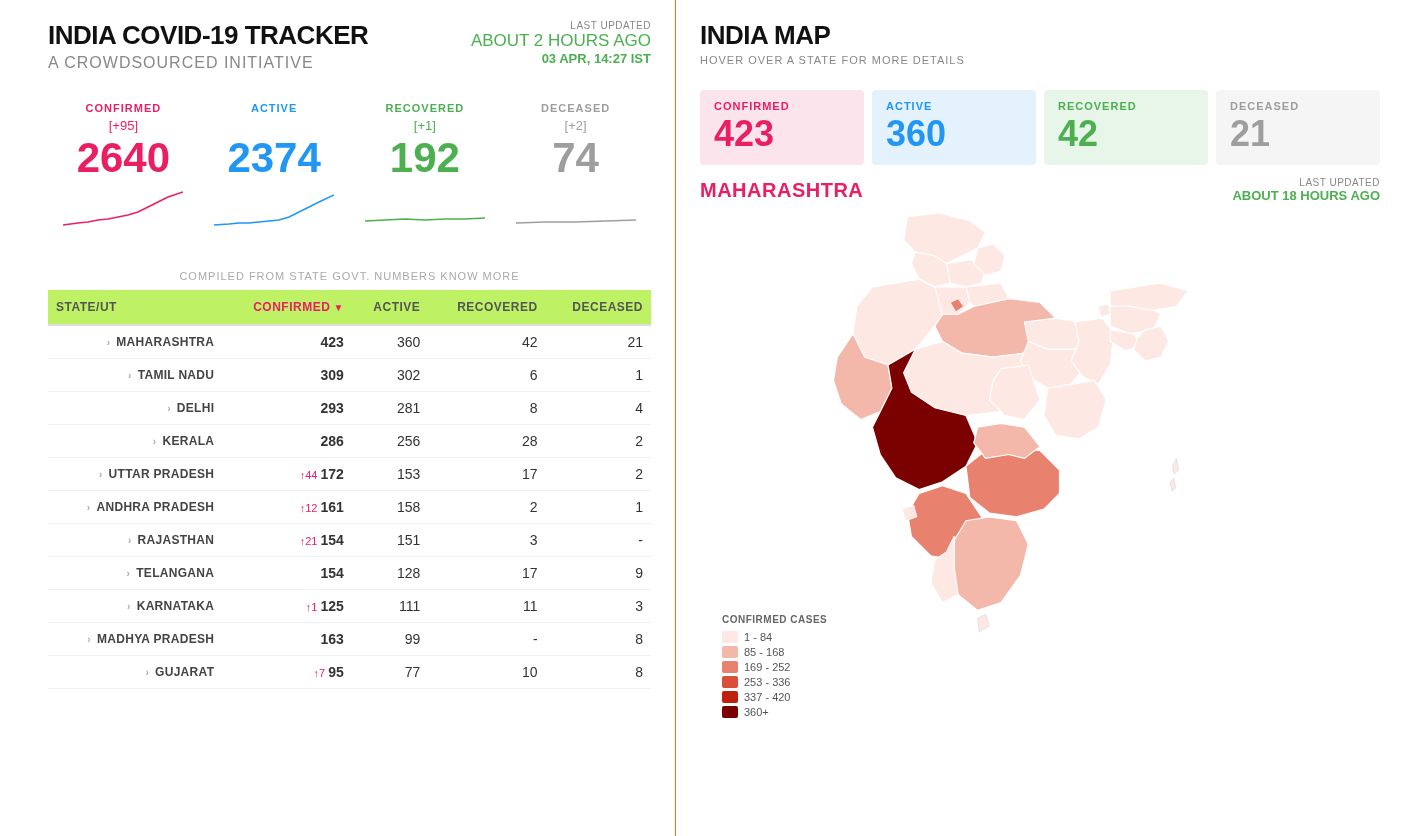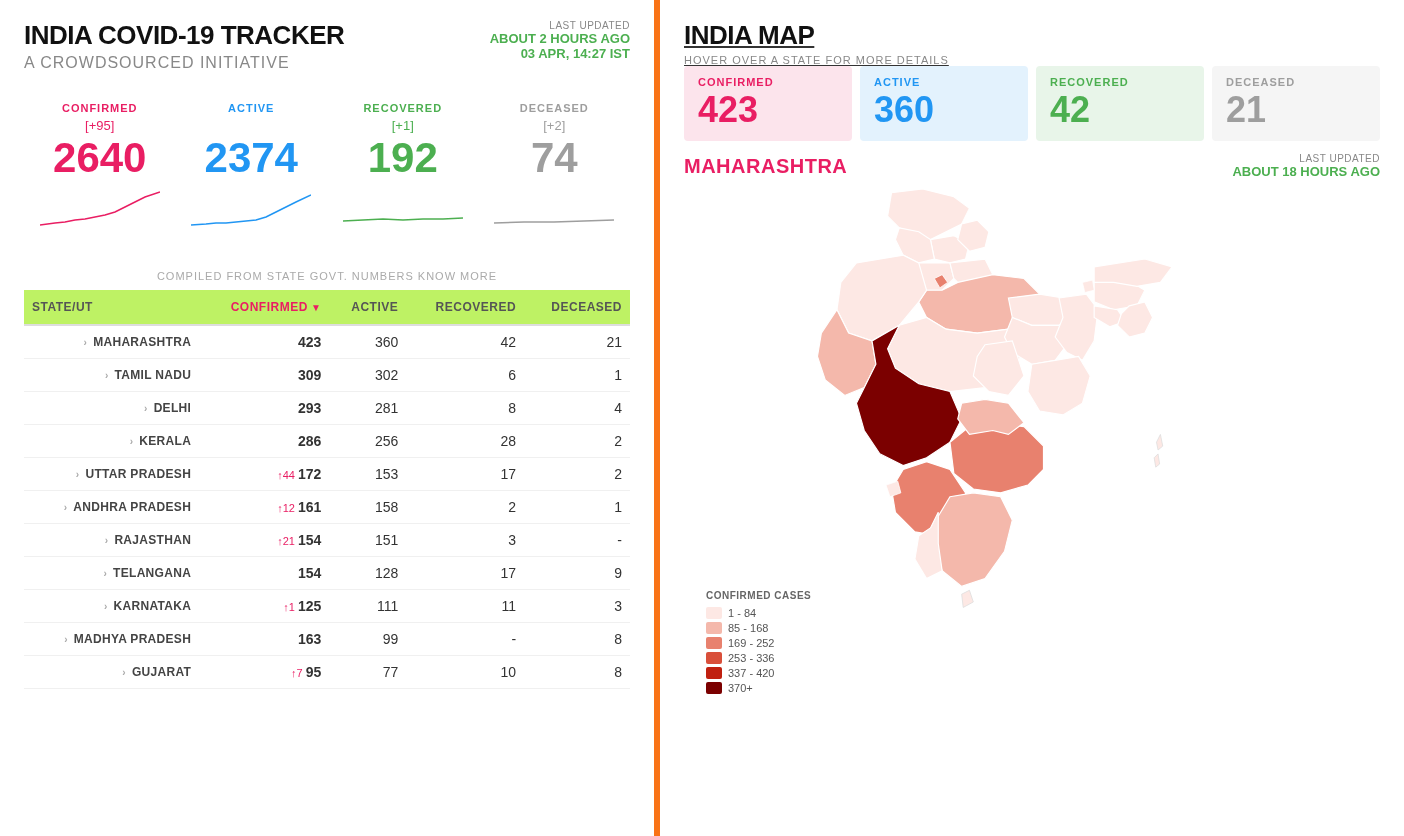--- a/index.html
+++ b/index.html
@@ -1,26 +1,26 @@
 <!DOCTYPE html>
 <html><head>
   <meta charset="utf-8">
   <style>
     * { box-sizing: border-box; margin: 0; padding: 0; }
     body { font-family: 'Arial', sans-serif; background: #fff; color: #333; font-size: 14px; }
     .app { display: flex; width: 1404px; min-height: 836px; }
     
     
-    .left-panel { width: 660px; padding: 20px 24px; border-right: 6px solid #f97316; }
+    .left-panel { width: 660px; padding: 20px 24px; border-right: 1px solid #f97316; margin-left: 24px; }
     .header { display: flex; justify-content: space-between; align-items: flex-start; margin-bottom: 20px; }
     .header-title h1 { font-size: 26px; font-weight: 900; color: #111; letter-spacing: -0.5px; }
     .header-title p { font-size: 16px; color: #888; letter-spacing: 1px; margin-top: 3px; }
     .last-updated { text-align: right; }
     .last-updated .label { font-size: 10px; color: #888; letter-spacing: 0.5px; }
-    .last-updated .time { font-size: 13px; color: #4caf50; font-weight: bold; text-align: left; }
+    .last-updated .time { font-size: 17px; color: #4caf50; font-weight: normal; text-align: left; }
     .last-updated .date { font-size: 13px; color: #4caf50; font-weight: bold; text-align: right; }
 
     
     .stats-row { display: flex; gap: 0; margin-bottom: 30px; }
     .stat-box { flex: 1; text-align: center; padding: 10px 5px; }
     .stat-label { font-size: 11px; font-weight: bold; letter-spacing: 1px; }
     .stat-label.confirmed { color: #e91e63; }
     .stat-label.active { color: #2196f3; }
     .stat-label.recovered { color: #4caf50; }
     .stat-label.deceased { color: #9e9e9e; }
@@ -45,21 +45,21 @@
     .data-table td { padding: 8px 8px; border-bottom: 1px solid #f0f0f0; vertical-align: middle; }
     .data-table td:not(:first-child) { text-align: right; }
     .data-table td:first-child { font-size: 12px; font-weight: bold; color: #444; letter-spacing: 0.3px; text-align: right; }
     .row-chevron { color: #aaa; margin-right: 6px; font-size: 10px; }
     .delta-up { color: #e91e63; font-size: 11px; }
     .confirmed-num { font-weight: 600; }
     .sort-arrow { font-size: 10px; color: #e91e63; margin-left: 3px; }
 
     
     .right-panel { flex: 1; padding: 20px 24px; }
-    .map-header { margin-bottom: 0; text-decoration: underline; }
+    .map-header { margin-bottom: 24px; }
     .map-header h2 { font-size: 26px; font-weight: 900; color: #111; letter-spacing: -0.5px; }
     .map-header p { font-size: 11px; color: #888; letter-spacing: 1px; margin-top: 3px; }
 
     
     .state-stats { display: flex; gap: 8px; margin-bottom: 12px; }
     .state-stat-box { flex: 1; padding: 10px 14px; border-radius: 4px; }
     .state-stat-box.confirmed { background: #fce4ec; border: none; }
     .state-stat-box.active { background: #e3f2fd; border: none; }
     .state-stat-box.recovered { background: #e8f5e9; border: none; }
     .state-stat-box.deceased { background: #f5f5f5; border: none; }
@@ -409,19 +409,19 @@
             <div class="legend-item">
       <div class="legend-color" style="background:#d94f3a"></div>
       <span class="legend-label">253 - 336</span>
     </div>
             <div class="legend-item">
       <div class="legend-color" style="background:#c02010"></div>
       <span class="legend-label">337 - 420</span>
     </div>
             <div class="legend-item">
       <div class="legend-color" style="background:#7b0000"></div>
-      <span class="legend-label">370+</span>
+      <span class="legend-label">360+</span>
     </div>
           </div>
       </div>
     </div>
   </div>
 </div>
 
 </body></html>

